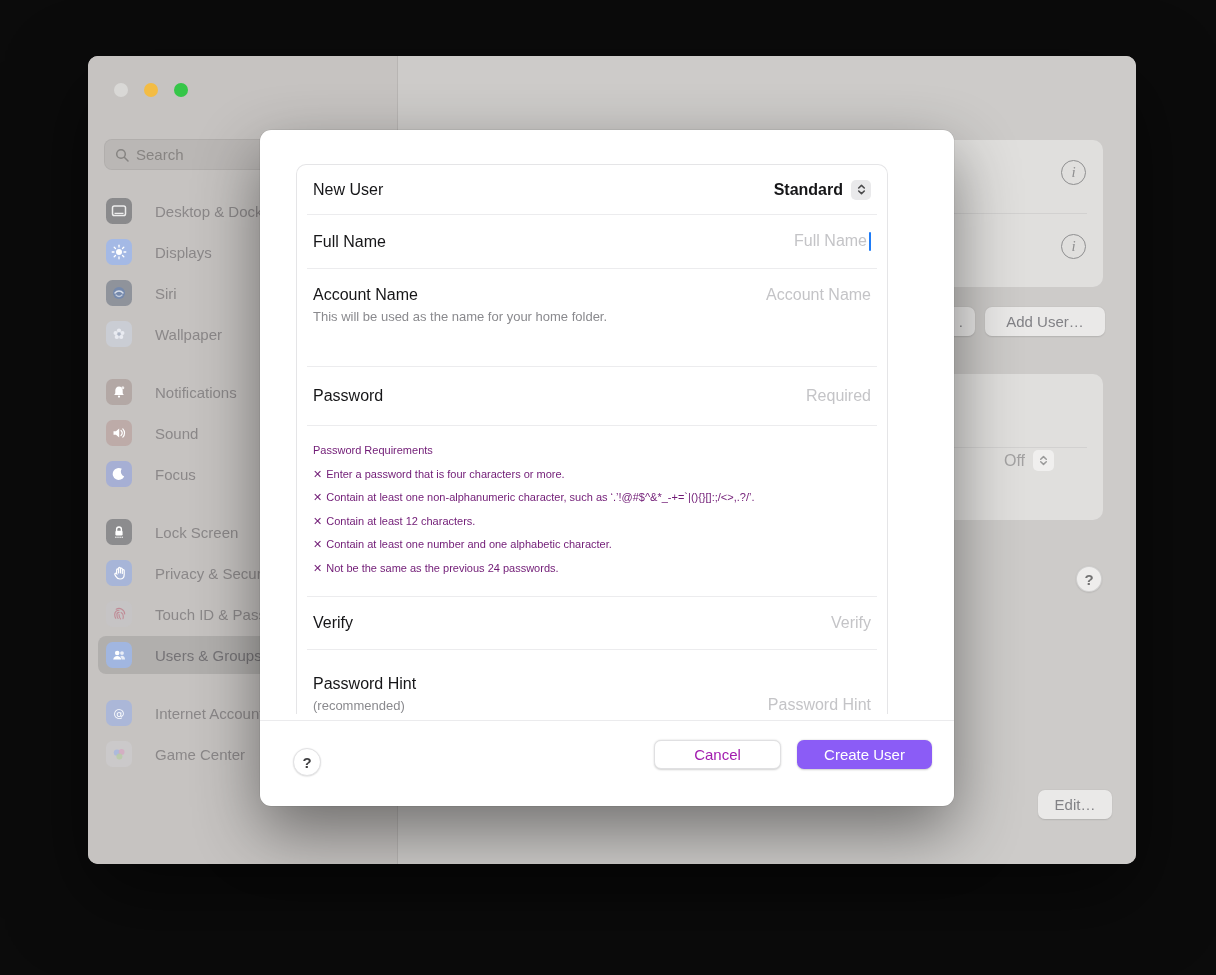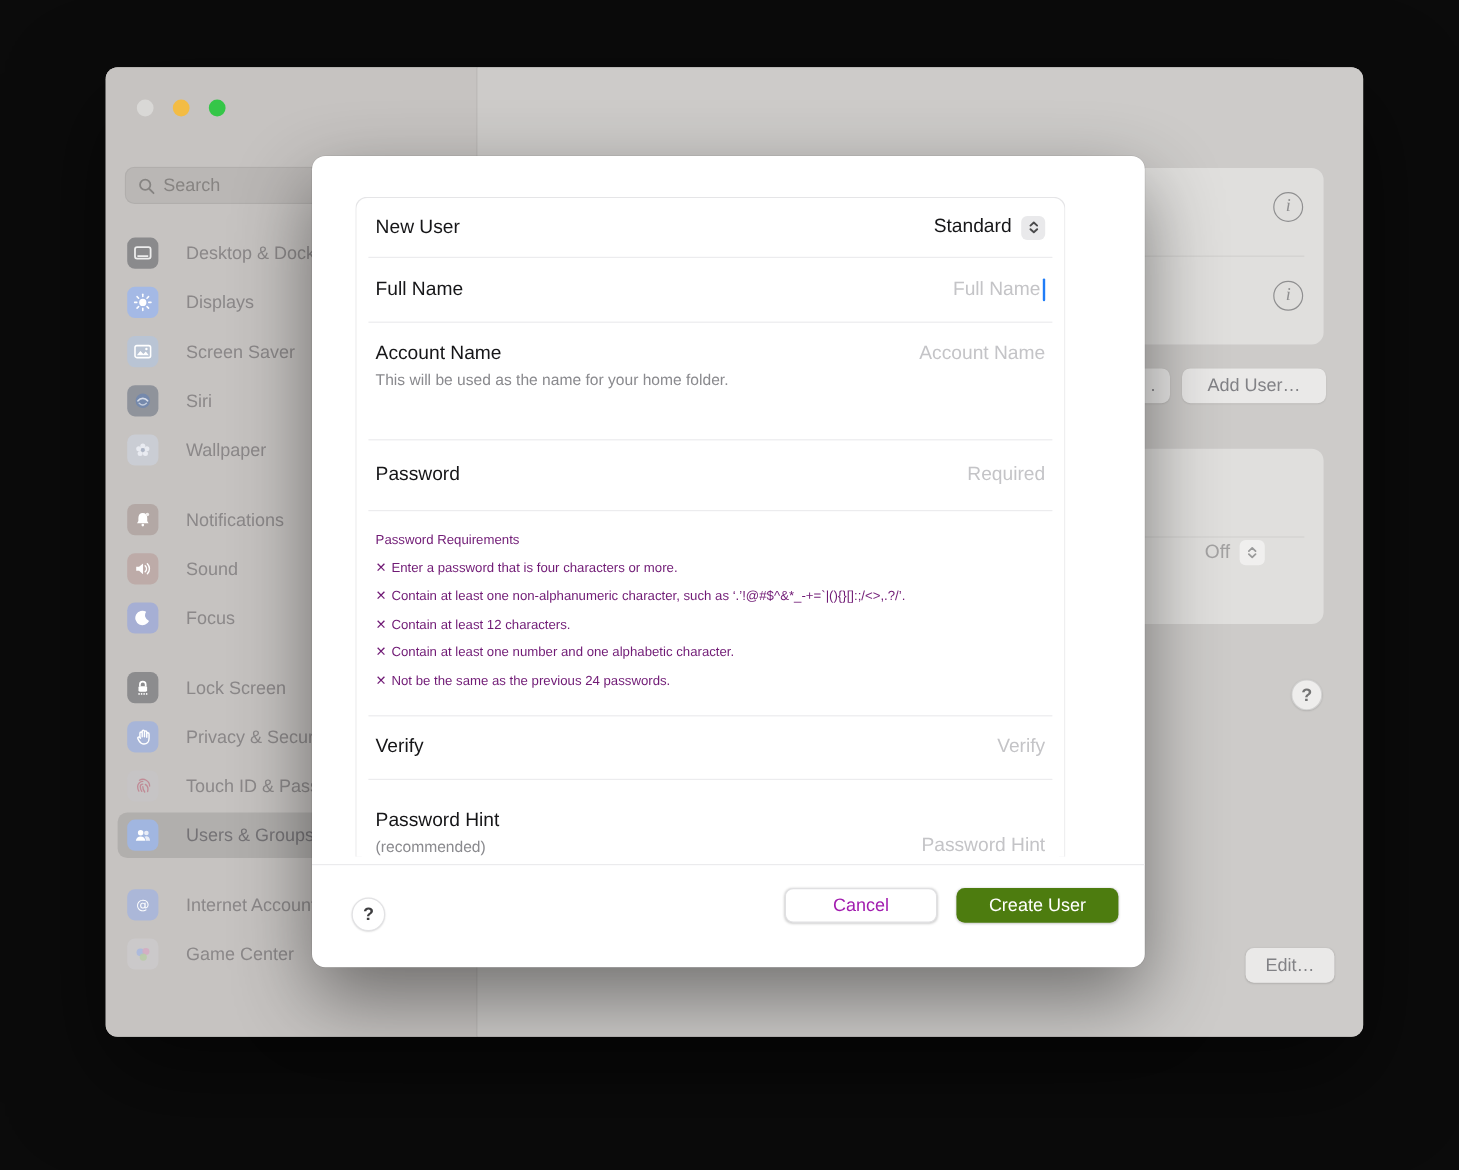--- a/index.html
+++ b/index.html
@@ -117,21 +117,21 @@
   .frow .label { font-size:16px; color:#161618; }
   .frow .ph { font-size:16px; color:#C4C4C7; }
   .fsep { height:1px; background:#ECECEE; margin:0 10px; }
   .r-newuser { height:49px; }
   .r-fullname { height:53px; }
   .r-account { height:97px; align-items:flex-start; padding-top:17px; }
   .r-password { height:58px; }
   .r-verify { height:52px; }
   .r-hint { height:64px; align-items:flex-end; padding-top:16px; }
   .sub-desc { font-size:13px; color:#8A8A8E; margin-top:4px; width:310px; line-height:17px; }
-  .popup-plain { display:flex; gap:8px; }
+  .popup-plain { display:flex; align-items:center; gap:8px;font-weight:bold; }
   .popup-plain .value { font-size:16px; color:#161618; }
   .stepper-chip {
     width:20px; height:20px; border-radius:5px; background:#E9E9EB;
     display:flex; align-items:center; justify-content:center;
   }
   .caret {
     display:inline-block; width:2px; height:19px; background:#1F7CF7;
     vertical-align:middle; margin-left:2px; border-radius:1px;
   }
   .reqs { padding:13px 16px 16px 16px; color:#701a75; font-size:11px; line-height:23.5px; }
@@ -144,21 +144,21 @@
   .modal-footer .help-circle { left:33px; top:27px; width:28px; height:28px; background:#fff; border:0.5px solid #E2E2E4; color:#3E3E40; }
   .btn {
     position:absolute; top:19px; height:29px; border-radius:7px;
     display:flex; align-items:center; justify-content:center; font-size:15px;
   }
   .btn-cancel {
     left:394px; width:127px; background:#FFFFFF; color:#a21caf;
     border:0.5px solid #E0E0E2; box-shadow:0 0.5px 2px rgba(0,0,0,0.18);
   }
   .btn-create {
-    left:537px; width:135px; background:#4d7c0f; color:#FFFFFF;
+    left:537px; width:135px; background:#8b5cf6; color:#FFFFFF;
     box-shadow:0 0.5px 2px rgba(0,0,0,0.2);
   }
   svg { display:block; }
 </style>
 </head>
 <body>
 
 <div class="window">
 
   <div class="sidebar">
@@ -202,30 +202,20 @@
                 <line x1="3.2" y1="3.2" x2="4.5" y2="4.5"></line>
                 <line x1="11.5" y1="11.5" x2="12.8" y2="12.8"></line>
                 <line x1="3.2" y1="12.8" x2="4.5" y2="11.5"></line>
                 <line x1="11.5" y1="4.5" x2="12.8" y2="3.2"></line>
               </g>
             </svg>
         </span>
         <span>Displays</span>
       </div>
 
-      <div class="nav-row">
-        <span class="tile" style="background:#B9C4D4">
-          <svg width="16" height="16" viewBox="0 0 16 16">
-              <rect x="1.5" y="3" width="13" height="10" rx="1.5" fill="none" stroke="#fff" stroke-width="1.3"></rect>
-              <path d="M3 11l3-3.5 2.5 2.5 2-2 2.5 3z" fill="#fff"></path>
-              <circle cx="11" cy="5.8" r="1" fill="#fff"></circle>
-            </svg>
-        </span>
-        <span>Screen Saver</span>
-      </div>
 
       <div class="nav-row">
         <span class="tile" style="background:#8F939B">
           <svg width="18" height="18" viewBox="0 0 18 18">
               <circle cx="9" cy="9" r="6" fill="#7589AC"></circle>
               <path d="M5 9c2-2.6 6-2.6 8 0" stroke="#D8DEE9" stroke-width="1.4" fill="none" stroke-linecap="round"></path>
               <path d="M6 11c1.8 1.8 4.2 1.8 6 0" stroke="#C3CCDC" stroke-width="1.2" fill="none" stroke-linecap="round"></path>
             </svg>
         </span>
         <span>Siri</span>

